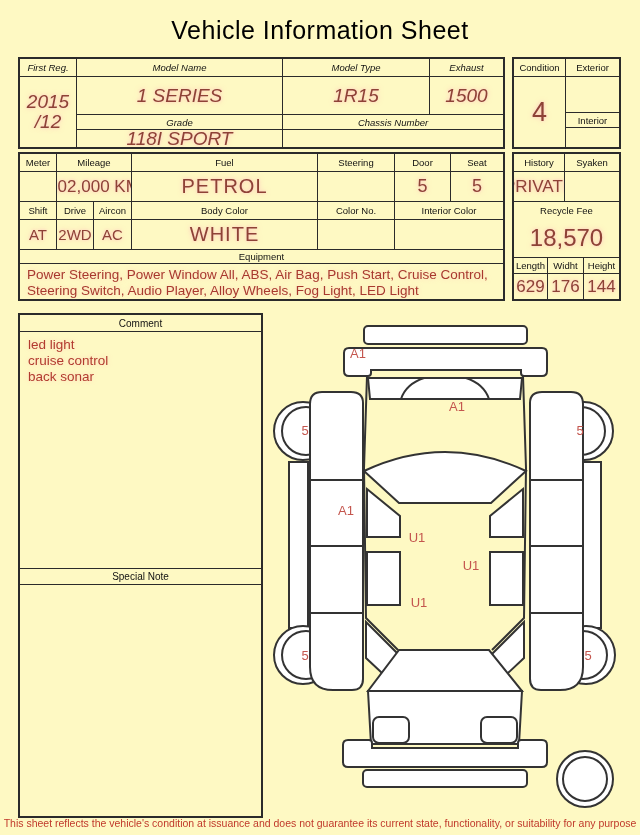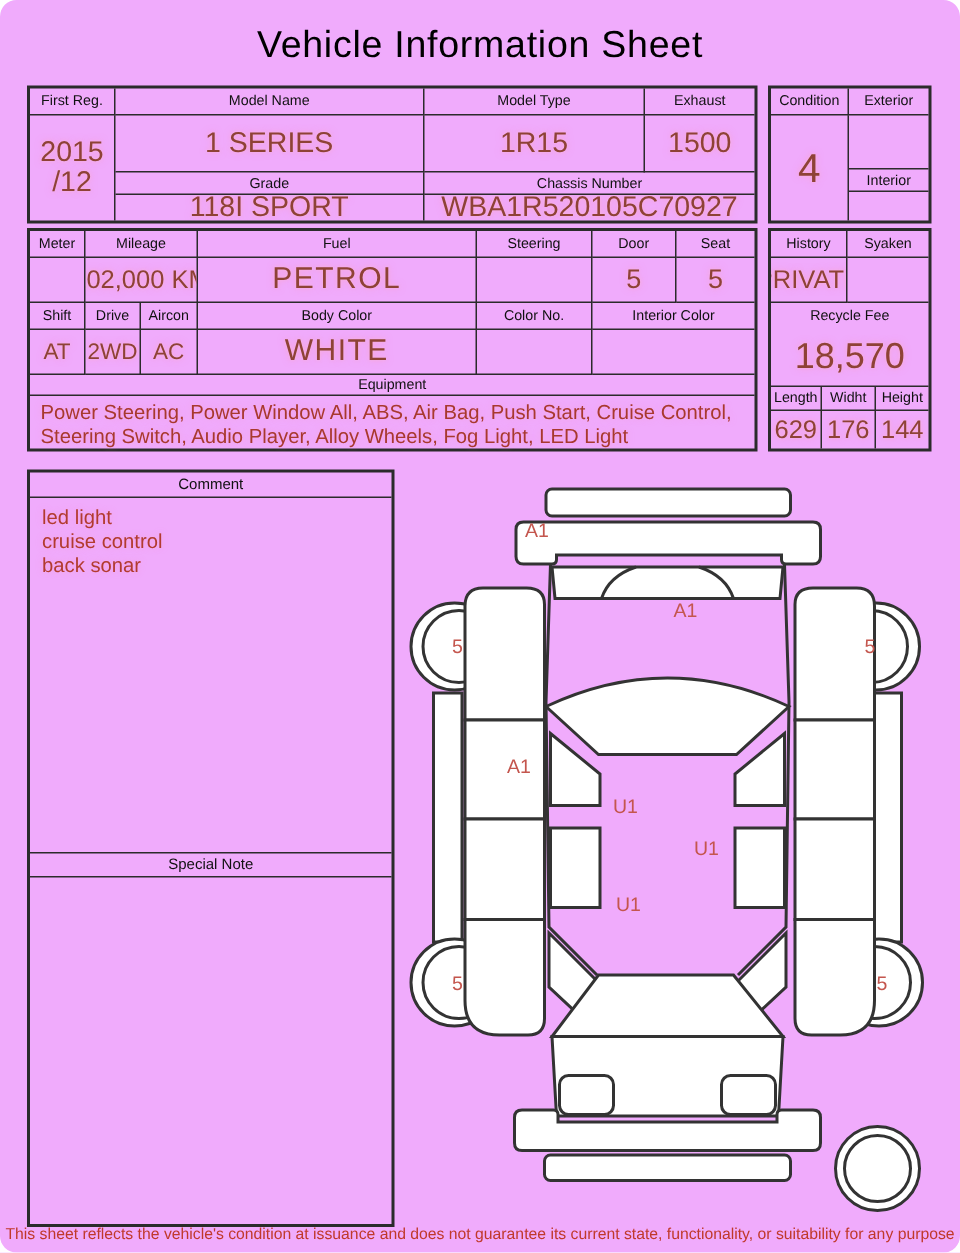--- a/index.html
+++ b/index.html
@@ -1,24 +1,23 @@
 <!DOCTYPE html>
 <html><head>
 <meta charset="utf-8">
 <style>
   * { box-sizing: border-box; margin: 0; padding: 0; }
   html,body { background:#fff; }
   .sheet {
     position: relative;
     width: 640px; height: 835px;
-    background: #f0abfc;
+    background: #fef9c3;
     font-family: "Liberation Sans", sans-serif;
     color: #1c1c1c;
     overflow: hidden;
-    border-radius: 11px;
   }
   .title {
     position: absolute; top: 16px; left: 0; width: 640px;
     text-align: center; font-size: 25px; letter-spacing: .5px; color:#000;
   }
   
   .tbl { position: absolute; border: 2px solid #2b2b2b; display: grid; }
   .cell { display: flex; align-items: center; justify-content: center; overflow: hidden; }
   .br { border-right: 1px solid #2b2b2b; }
   .bb { border-bottom: 1px solid #2b2b2b; }
@@ -30,21 +29,21 @@
     white-space: nowrap;
   }
   .v19 { font-size: 19px; } .v20 { font-size: 20px; letter-spacing: 1px; }
   .v12 { font-size: 17px; } .v15 { font-size: 15px; }
   .v18 { font-size: 18px; } .v24 { font-size: 24px; } .v27 { font-size: 27px; }
   .v17 { font-size: 17px; }
 
   
   .t1l { left: 18px; top: 57px; width: 487px; height: 92px;
          grid-template-columns: 57px 206px 147px 1fr;
-         grid-template-rows: 18px 38px 15px 1fr; }
+         grid-template-rows: 18px 38px 15px 1fr; font-style: italic; }
   .firstreg-v { grid-row: 2 / 5; grid-column: 1; flex-direction: column; line-height: 1.05; }
   .span-chassis { grid-column: 3 / 5; }
 
   
   .t1r { left: 512px; top: 57px; width: 109px; height: 92px;
          grid-template-columns: 52px 1fr;
          grid-template-rows: 18px 36px 15px 1fr; }
   .cond-v { grid-row: 2 / 5; grid-column: 1; }
 
   
@@ -108,21 +107,20 @@
       <span>/12</span>
     </div>
     <div class="cell val v19 br bb">1 SERIES</div>
     <div class="cell val v19 br bb">1R15</div>
     <div class="cell val v19 bb">1500</div>
 
     <div class="cell hdr br bb">Grade</div>
     <div class="cell hdr bb span-chassis">Chassis Number</div>
 
     <div class="cell val v19 br">118I SPORT</div>
-    <div class="cell val v19 span-chassis">WBA1R520105C70927</div>
   </div>
 
   <div class="tbl t1r">
     <div class="cell hdr br bb">Condition</div>
     <div class="cell hdr bb">Exterior</div>
     <div class="cell val v27 cond-v br">4</div>
     <div class="cell bb"></div>
     <div class="cell hdr bb">Interior</div>
     <div class="cell"></div>
   </div>

